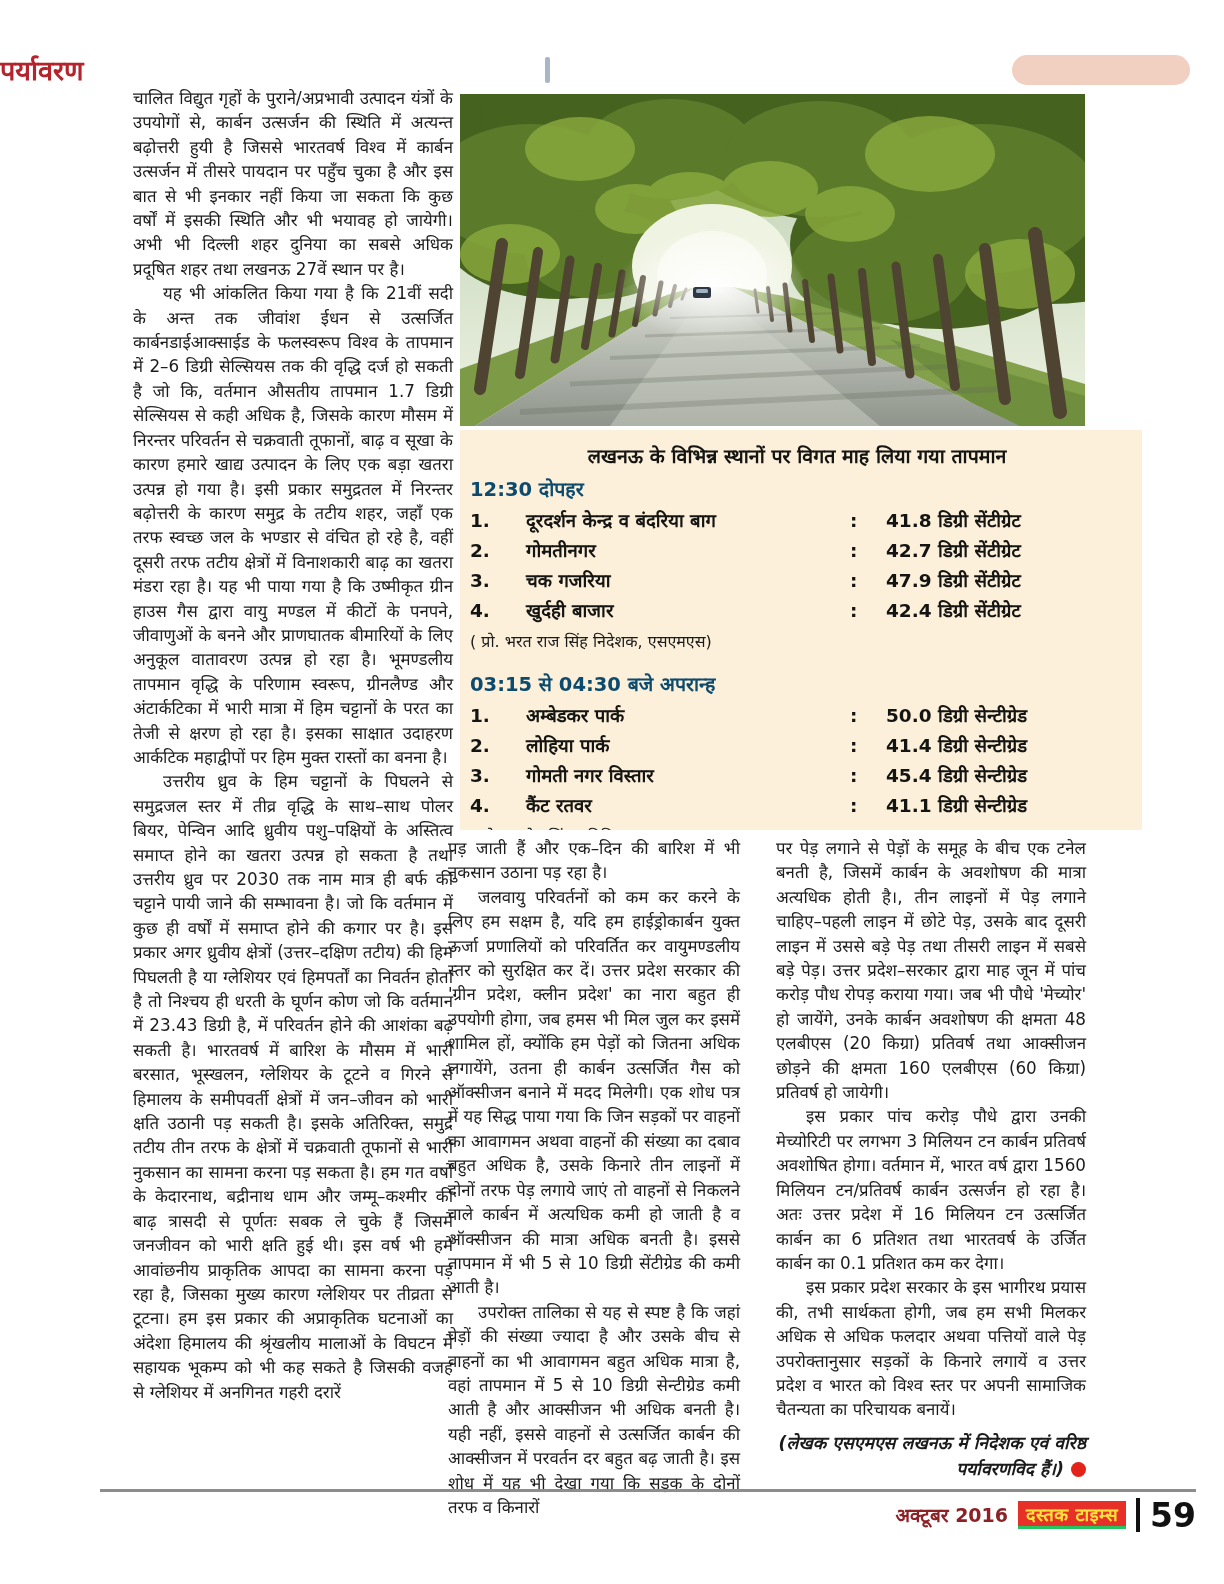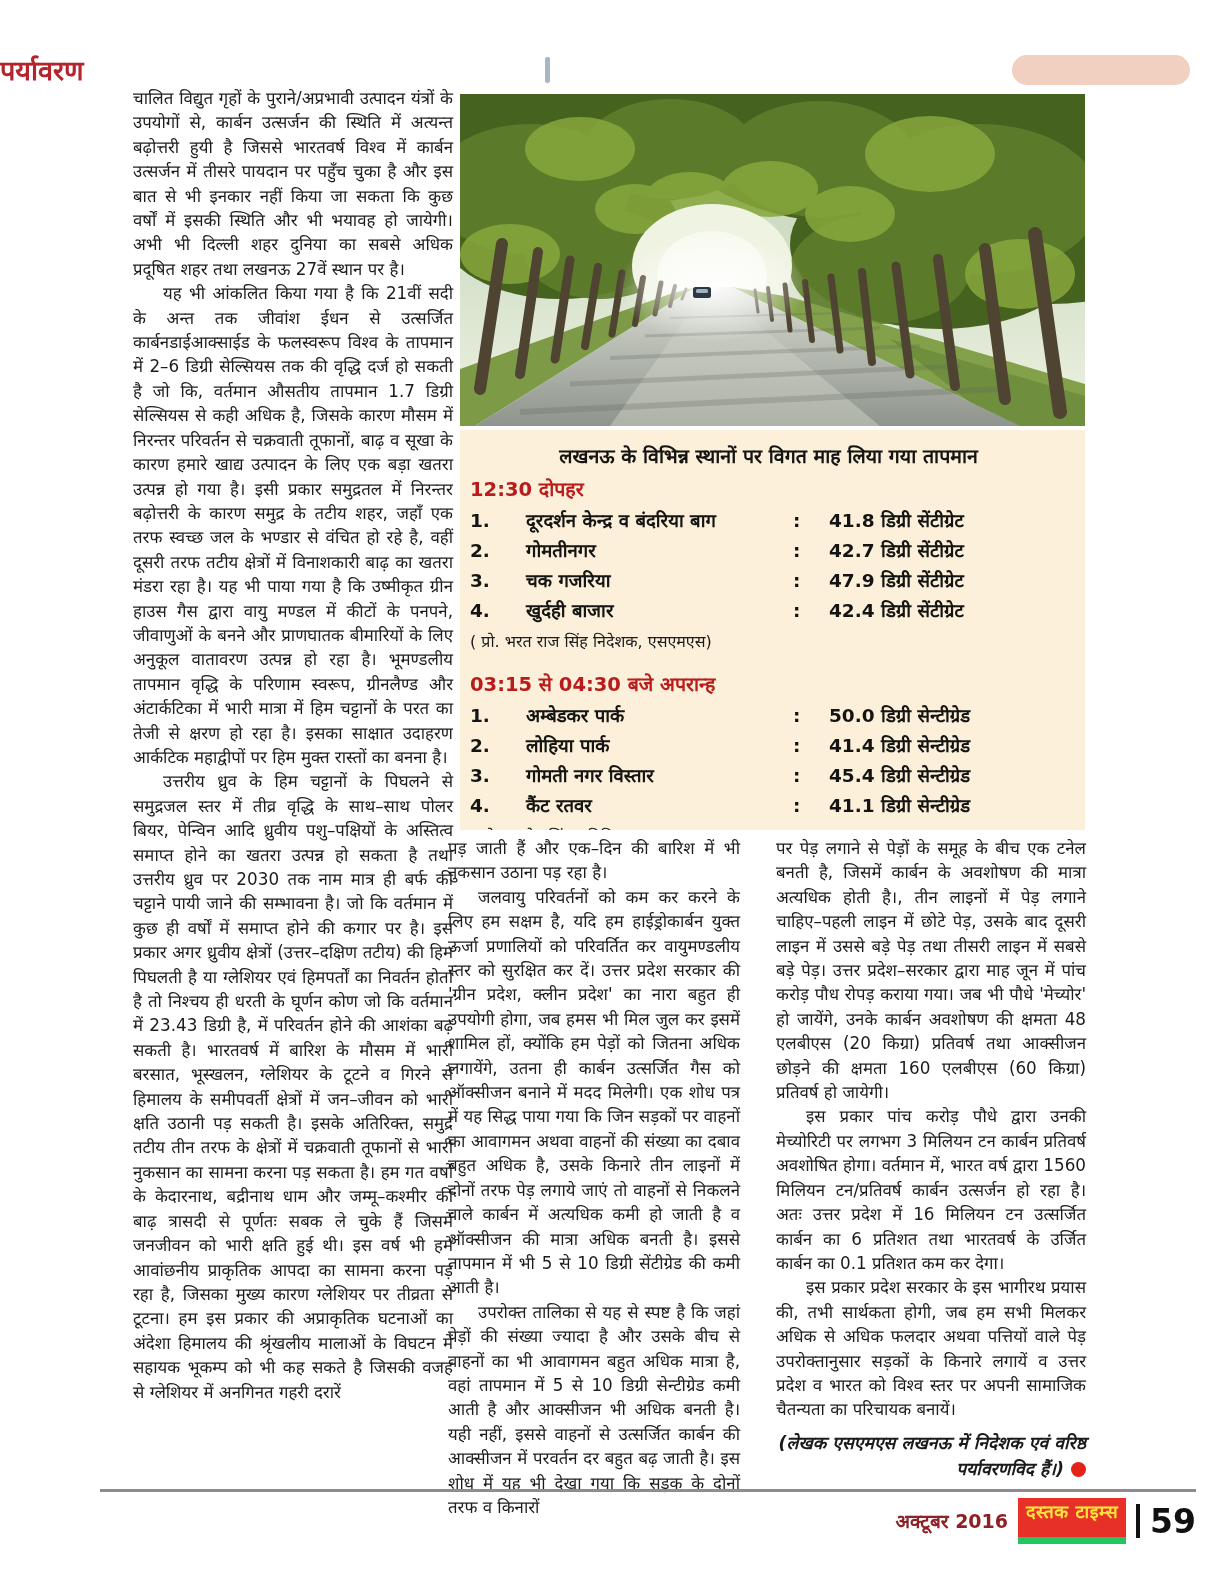--- a/index.html
+++ b/index.html
@@ -31,39 +31,39 @@
 
   .byline { margin-top: 8px; text-align: right; font-weight: bold; font-style: italic; font-size: 17.5px; line-height: 26px; }
   .end-dot { display: inline-block; width: 15px; height: 15px; border-radius: 50%; background: #e32219; vertical-align: -2px; margin-left: 7px; }
 
   
   .photo { position: absolute; left: 460px; top: 94px; width: 625px; height: 332px; margin: 0; }
   .photo svg { display: block; width: 100%; height: 100%; }
 
   
   .temp-table {
-    position: absolute; left: 460px; top: 430px; width: 625px; height: 400px;
+    position: absolute; left: 460px; top: 430px; width: 682px; height: 400px;
     background: #fcf0da; box-sizing: border-box; padding: 12px 18px 8px 10px; overflow: hidden;
   }
   .tt-title { margin: 0 0 6px; text-align: center; font-size: 19.5px; font-weight: bold; color: #141412; }
-  .tt-time  { margin: 2px 0 4px; font-size: 19.5px; font-weight: bold; color: #b91c1c; }
+  .tt-time  { margin: 2px 0 4px; font-size: 19.5px; font-weight: bold; color: #0c4a6e; }
   .tsection.second .tt-time { margin-top: 16px; }
   .trow {
     display: grid; grid-template-columns: 56px 1fr 36px 238px;
     font-size: 18.5px; font-weight: bold; line-height: 30px; color: #141412;
   }
   .tt-credit { font-size: 16px; font-weight: normal; margin: 4px 0 2px; line-height: 24px; }
 
   
   .footer-rule { position: absolute; left: 100px; right: 28px; top: 1489px; height: 3px; background: #8d8d8d; }
   .footer-row { position: absolute; top: 1498px; right: 28px; display: flex; align-items: center; gap: 10px; }
   .footer-date { color: #8d2126; font-weight: bold; font-size: 19px; }
   .footer-badge {
     background: #e73128; color: #ffe33d; font-weight: bold; font-size: 18px;
-    padding: 1px 8px 14px; border-bottom: 7px solid #22c55e; letter-spacing: 0.5px;
+    padding: 1px 8px 0; border-bottom: 3px solid #22c55e; letter-spacing: 0.5px;
   }
   .footer-pgbar { width: 4px; height: 34px; background: #111; }
   .footer-pgnum { font-size: 33px; font-weight: bold; color: #111; line-height: 1; }
 </style>
 </head>
 <body>
 
 <div class="page">
 
   <header class="page-header">

